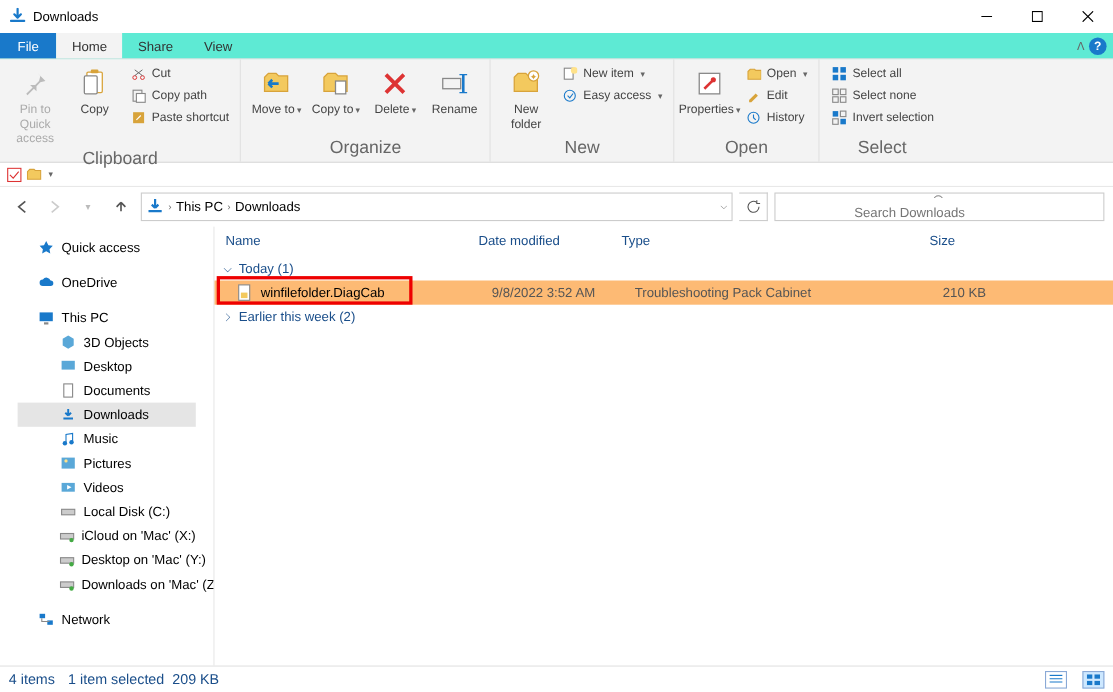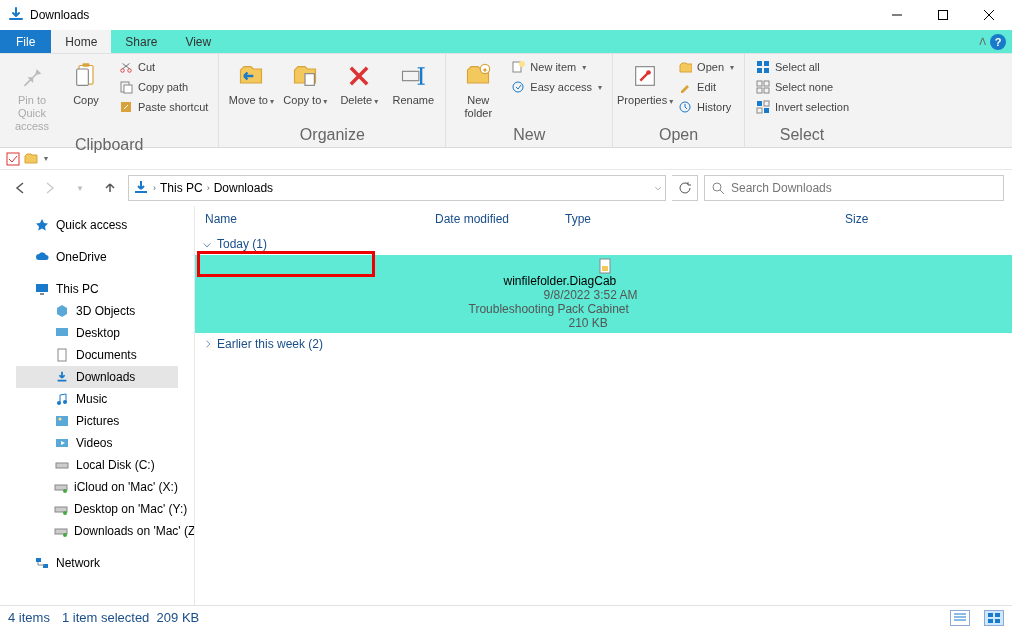--- a/index.html
+++ b/index.html
@@ -39,21 +39,21 @@
 
 
 .navbar { height: 36px; display: flex; align-items: center; padding: 4px 8px; gap: 6px; }
 .navbtn { width: 24px; height: 24px; display: flex; align-items: center; justify-content: center; color: #555; }
 .navbtn.disabled { color: #bbb; }
 .addrbox { flex: 1; height: 26px; border: 1px solid #ccc; display: flex; align-items: center; padding: 0 4px; gap: 4px; }
 .addrbox .crumb { display: flex; align-items: center; gap: 4px; font-size: 12px; }
 .addrbox .crumb .sep { font-size: 9px; color: #666; }
 .addrbox .addr-right { margin-left: auto; display: flex; align-items: center; gap: 4px; }
 .refreshbtn { width: 26px; height: 26px; border: 1px solid #ccc; border-left: none; display: flex; align-items: center; justify-content: center; }
-.searchbox { width: 300px; height: 26px; border: 1px solid #ccc; display: flex; align-items: center; padding: 0 6px; gap: 6px; color: #888; }
+.searchbox { width: 300px; height: 26px; border: 1px solid #ccc; display: flex; align-items: center; padding: 0 6px; gap: 6px; color: #888; flex-direction: column; }
 .searchbox input { border: none; outline: none; font-size: 12px; flex: 1; color: #333; }
 
 
 .main { flex: 1; display: flex; min-height: 0; }
 .sidebar { width: 195px; border-right: 1px solid #e8e8e8; padding: 8px 16px; overflow: hidden; }
 .sidebar .sbitem { display: flex; align-items: center; gap: 6px; padding: 3px 10px 3px 18px; font-size: 12px; white-space: nowrap; }
 .sidebar .sbitem.indent { padding-left: 38px; }
 .sidebar .sbitem.selected { background: #e5e5e5; }
 .sidebar .sbicon { width: 16px; height: 16px; display: flex; align-items: center; justify-content: center; }
 .sidebar .sbgroup { margin-bottom: 10px; }
@@ -62,21 +62,21 @@
 .colheaders { display: flex; padding: 6px 10px 6px 10px; font-size: 12px; color: #1a4e8a; border-bottom: 1px solid transparent; }
 .col-name { width: 230px; }
 .col-date { width: 130px; }
 .col-type { width: 280px; }
 .col-size { width: 80px; text-align: left; }
 
 .grouphdr { display: flex; align-items: center; gap: 4px; padding: 4px 10px 4px 6px; font-size: 12px; color: #1a4e8a; }
 .grouphdr .chev { font-size: 10px; width: 12px; text-align: center; }
 
 .filerow { display: flex; align-items: center; padding: 3px 10px 3px 20px; font-size: 12px; }
-.filerow.selected { background: #5eead4; flex-direction: column; }
+.filerow.selected { background: #fdba74; }
 .filerow .ficon { width: 16px; height: 16px; margin-right: 6px; }
 .filerow .fname { width: 210px; }
 .filerow .fdate { width: 130px; color: #555; }
 .filerow .ftype { width: 280px; color: #555; }
 .filerow .fsize { width: 80px; color: #555; }
 
 .highlight-box { position: relative; }
 .highlight-outline { position: absolute; border: 3px solid #e00; pointer-events: none; }
 
 

